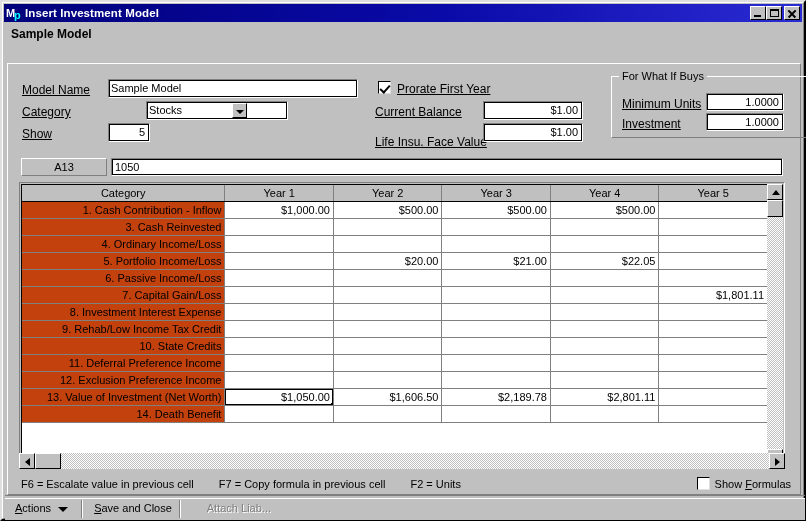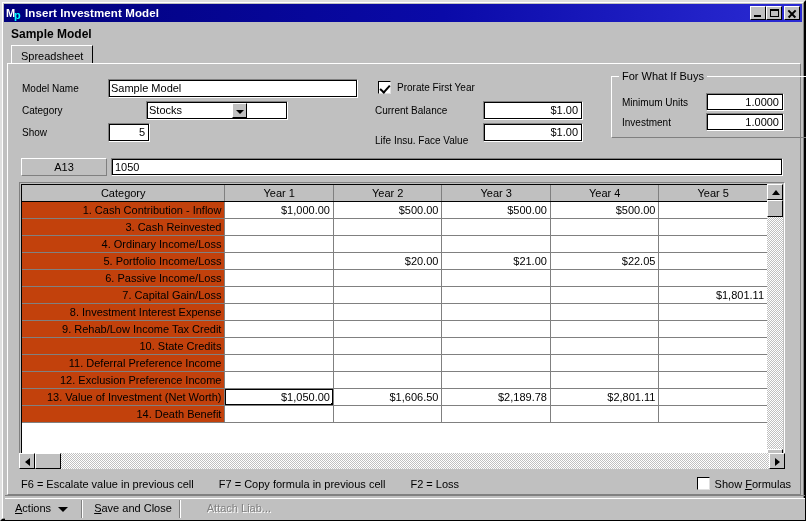--- a/index.html
+++ b/index.html
@@ -69,21 +69,21 @@
     border-top:1px solid #fff;border-left:1px solid #fff;border-right:1px solid #000;
     font-size:11px;line-height:16px;
   }
   #tabbody{
     position:absolute;left:4px;top:60px;width:794px;height:432px;
     background:#c0c0c0;box-sizing:border-box;
     border-top:1px solid #fff;border-left:1px solid #fff;
     border-right:1px solid #808080;border-bottom:1px solid #808080;
   }
   
-  .lbl{position:absolute;font-size:10px;white-space:nowrap;}
+  .lbl{position:absolute;font-size:12px;white-space:nowrap;text-decoration:underline;}
   .fld{
     position:absolute;background:#fff;box-sizing:border-box;
     border-top:1px solid #808080;border-left:1px solid #808080;
     border-right:1px solid #fff;border-bottom:1px solid #fff;
     outline:1px solid #000;outline-offset:-2px;
     font-size:11px;line-height:15px;padding:0 2px;
   }
   .fld.num{text-align:right;padding-right:4px;}
   .combo-arrow{
     position:absolute;width:15px;height:15px;background:#c0c0c0;
@@ -251,23 +251,20 @@
           </div>
       <div class="sysbtn cls">
             <i class="x1"></i>
             <i class="x2"></i>
           </div>
     </div>
   </div>
 
   <div id="doc-title">Sample Model</div>
 
-  <div id="tabstrip">
-    <div class="tab">Spreadsheet</div>
-  </div>
 
   <div id="tabbody">
 
     <div class="lbl" style="left:14px;top:19px;">Model Name</div>
     <div class="fld" style="left:100px;top:15px;width:250px;height:19px;line-height:17px;">Sample Model</div>
 
     <div class="lbl" style="left:14px;top:41px;">Category</div>
     <div class="fld" style="left:100px;top:37px;width:142px;height:19px;line-height:17px;margin-left:38px;">Stocks</div>
     <div class="combo-arrow" style="left:224px;top:39px;"></div>
 
@@ -443,21 +440,21 @@
         </div>
     <div class="sbthumb" style="left:16px;top:0;width:26px;height:16px;"></div>
     <div class="sbbtn rt" style="right:0;top:0;">
           <span class="tri"></span>
         </div>
   </div>
 
   <div id="hints">
     <span>F6 = Escalate value in previous cell</span>
     <span>F7 = Copy formula in previous cell</span>
-    <span>F2 = Loss</span>
+    <span>F2 = Units</span>
   </div>
 
   <div id="showformulas-wrap">
     <span class="chk" style="position:relative;display:inline-block;"></span>
     <span><span>Show </span><span class="acc">F</span><span>ormulas</span></span>
   </div>
 
   <div id="sep-line"></div>
 
   <div id="bottombar">

